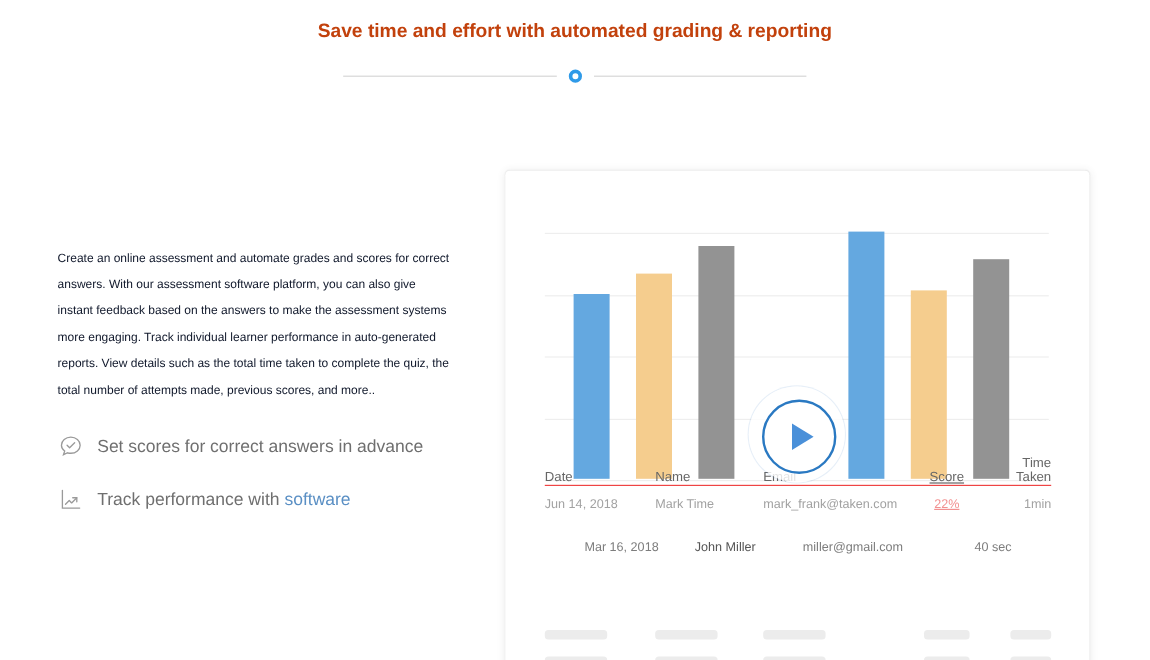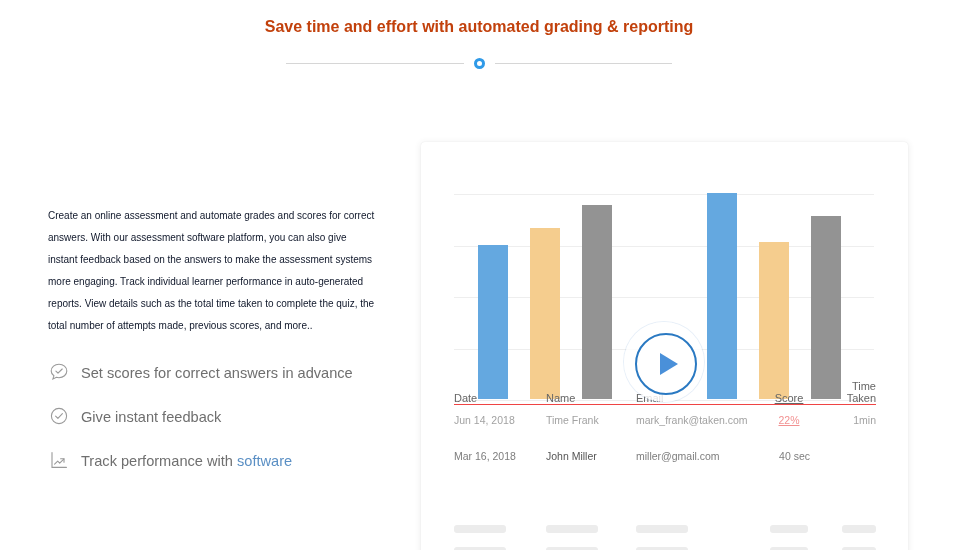--- a/index.html
+++ b/index.html
@@ -201,21 +201,21 @@
     border-bottom: 1px solid #ef4444;
     color: #666666;
     font-size: 11px;
     align-items: flex-end;
   }
   .c-date   { width: 92px; }
   .c-name   { width: 90px; }
   .c-email  { width: 120px; }
   .c-score  { width: 66px; text-align: center; text-decoration: underline; }
   .c-time   { width: 54px; text-align: right; }
-  .t-body .t-row { height: 30px; color: #a2a2a2; }
+  .t-body .t-row { height: 30px; color: #a2a2a2; justify-content: center; }
   .t-body .t-row.r3 { height: 42px; color: #7d7d7d; }
   .t-body .t-row.r3 .c-name { color: #555555; }
   .score-red { color: #f29191; }
 
   .donut {
     width: 42px;
     height: 42px;
     border-radius: 50%;
     margin: 0 auto;
     position: relative;
@@ -283,29 +283,20 @@
     <div class="feature-item">
       <span class="feature-icon">
         <svg width="20" height="20" viewBox="0 0 20 20" fill="none" stroke="#9a9a9a" stroke-width="1.1">
           <path d="M10 2.2c4.3 0 7.8 3 7.8 6.8 0 3.7-3.5 6.7-7.8 6.7-.9 0-1.8-.1-2.6-.4l-3.5 1.6 1-3.1C3.1 12.6 2.2 10.8 2.2 9c0-3.8 3.5-6.8 7.8-6.8z"></path>
           <path d="M6.9 9.1l2.1 2.1 4.2-4.2" stroke-linecap="round" stroke-linejoin="round"></path>
         </svg>
       </span>
       <span class="feature-label">Set scores for correct answers in advance</span>
     </div>
 
-    <div class="feature-item">
-      <span class="feature-icon">
-        <svg width="20" height="20" viewBox="0 0 20 20" fill="none" stroke="#9a9a9a" stroke-width="1.1">
-          <circle cx="10" cy="10" r="7.6"></circle>
-          <path d="M6.6 10.1l2.3 2.3 4.5-4.8" stroke-linecap="round" stroke-linejoin="round"></path>
-        </svg>
-      </span>
-      <span class="feature-label">Give instant feedback</span>
-    </div>
 
     <div class="feature-item">
       <span class="feature-icon">
         <svg width="20" height="20" viewBox="0 0 20 20" fill="none" stroke="#9a9a9a" stroke-width="1.1">
           <path d="M3 2.6v14.8h14.4" stroke-linecap="round"></path>
           <path d="M5.6 14.2l3.1-3.1 2 2 4.3-4.3" stroke-linecap="round" stroke-linejoin="round"></path>
           <path d="M11.6 8.8h3.4v3.4" stroke-linecap="round" stroke-linejoin="round"></path>
         </svg>
       </span>
       <span class="feature-label"><span>Track performance with </span><a class="feature-link" href="#">software</a></span>
@@ -338,21 +329,21 @@
     <div class="t-row t-head">
       <div class="c-date">Date</div>
       <div class="c-name">Name</div>
       <div class="c-email">Email</div>
       <div class="c-score">Score</div>
       <div class="c-time">Time Taken</div>
     </div>
     <div class="t-body" id="table-body">
         <div class="t-row">
           <div class="c-date">Jun 14, 2018</div>
-          <div class="c-name">Time Frank</div>
+          <div class="c-name">Mark Time</div>
           <div class="c-email">mark_frank@taken.com</div>
           <div class="c-score score-red">22%</div>
           <div class="c-time">1min</div>
         </div>
         <div class="t-row r3">
           <div class="c-date">Mar 16, 2018</div>
           <div class="c-name">John Miller</div>
           <div class="c-email">miller@gmail.com</div>
           <div class="c-time">40 sec</div>
         </div>

